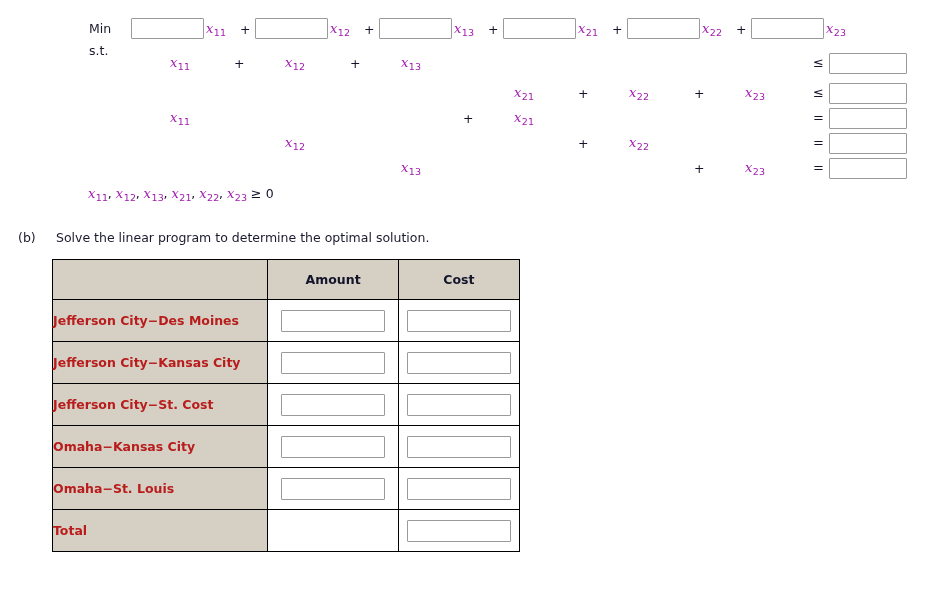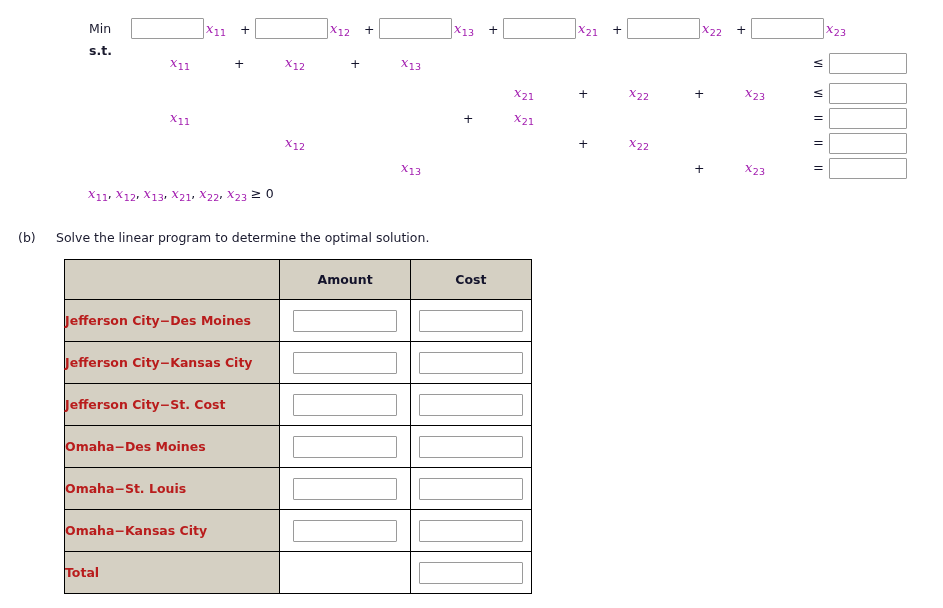--- a/index.html
+++ b/index.html
@@ -57,37 +57,37 @@
     font-size: 13px;
     color: #13132b;
   }
 
   
   .abs { position: absolute; }
 
   
   #objective-row { position: absolute; left: 0; top: 10px; width: 764px; height: 24px; }
   .lbl-min   { position:absolute; left: 89px; top: 11px; font-size: 12.5px; }
-  .lbl-st    { position:absolute; left: 89px; top: 33px; font-size: 12.5px; font-weight: bold; }
+  .lbl-st    { position:absolute; left: 89px; top: 33px; font-size: 12.5px; }
 
   
   #constraints { position: absolute; left: 0; top: 52px; width: 943px; height: 125px; }
   .crow { position: absolute; left: 0; width: 943px; height: 24px; }
 
   
   #nonneg { position: absolute; left: 88px; top: 186px; font-size: 13px; }
 
   
   #partb { position: absolute; left: 18px; top: 230px; font-size: 12.5px; }
   #partb .plabel { display:inline-block; width: 38px; }
 
   
   #solution-table {
     position: absolute;
-    left: 64px;
+    left: 52px;
     top: 259px;
     border-collapse: collapse;
     table-layout: fixed;
     width: 468px;
     font-size: 12.5px;
   }
   #solution-table td, #solution-table th {
     border: 1px solid #000000;
     padding: 0;
     margin: 0;
@@ -255,31 +255,26 @@
       <td class="rowlabel">Jefferson City−Kansas City</td>
       <td class="cell"><span class="inbox"></span></td>
       <td class="cell"><span class="inbox"></span></td>
     </tr>
     <tr>
       <td class="rowlabel">Jefferson City−St. Cost</td>
       <td class="cell"><span class="inbox"></span></td>
       <td class="cell"><span class="inbox"></span></td>
     </tr>
     <tr>
-      <td class="rowlabel">Omaha−Des Moines</td>
+      <td class="rowlabel">Omaha−Kansas City</td>
       <td class="cell"><span class="inbox"></span></td>
       <td class="cell"><span class="inbox"></span></td>
     </tr>
     <tr>
       <td class="rowlabel">Omaha−St. Louis</td>
-      <td class="cell"><span class="inbox"></span></td>
-      <td class="cell"><span class="inbox"></span></td>
-    </tr>
-    <tr>
-      <td class="rowlabel">Omaha−Kansas City</td>
       <td class="cell"><span class="inbox"></span></td>
       <td class="cell"><span class="inbox"></span></td>
     </tr>
     <tr>
       <td class="rowlabel total">Total</td>
       <td class="cell empty"></td>
       <td class="cell"><span class="inbox"></span></td>
     </tr>
   </tbody>
 </table>

